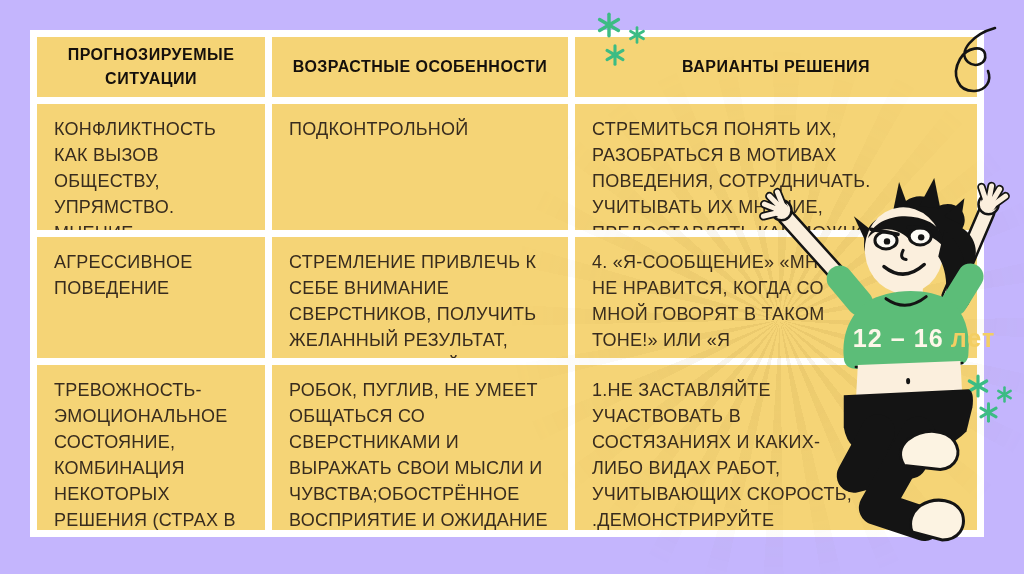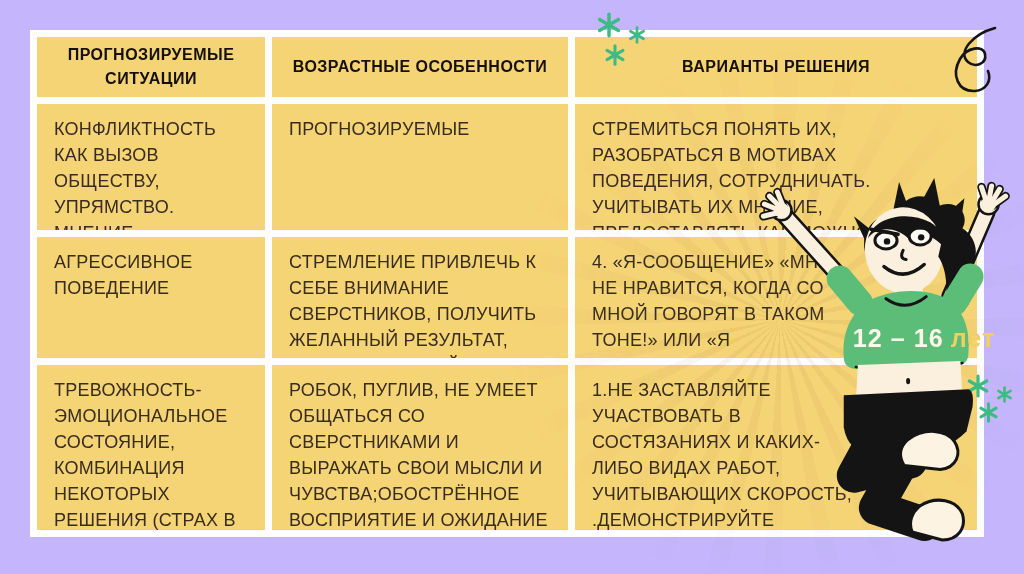--- a/index.html
+++ b/index.html
@@ -47,21 +47,21 @@
 <div class="stage">
 
   <div class="sunburst"></div>
 
   <div class="grid">
     <div class="cell head">ПРОГНОЗИРУЕМЫЕ СИТУАЦИИ</div>
     <div class="cell head">ВОЗРАСТНЫЕ ОСОБЕННОСТИ</div>
     <div class="cell head">ВАРИАНТЫ РЕШЕНИЯ</div>
 
     <div class="cell">КОНФЛИКТНОСТЬ КАК ВЫЗОВ ОБЩЕСТВУ, УПРЯМСТВО. МНЕНИЕ СВЕРСТНИКОВ ВЫШЕ МНЕНИЯ ВЗРОСЛЫХ</div>
-    <div class="cell">ПРОГНОЗИРУЕМЫЕ</div>
+    <div class="cell">ПОДКОНТРОЛЬНОЙ</div>
     <div class="cell">СТРЕМИТЬСЯ ПОНЯТЬ ИХ, РАЗОБРАТЬСЯ В МОТИВАХ ПОВЕДЕНИЯ, СОТРУДНИЧАТЬ. УЧИТЫВАТЬ ИХ МНЕНИЕ, ПРЕДОСТАВЛЯТЬ КАК МОЖНО БОЛЬШЕ ПОДКОНТРОЛЬНОЙ САМОСТОЯТЕЛЬНОСТИ</div>
 
     <div class="cell">АГРЕССИВНОЕ ПОВЕДЕНИЕ</div>
     <div class="cell">СТРЕМЛЕНИЕ ПРИВЛЕЧЬ К СЕБЕ ВНИМАНИЕ СВЕРСТНИКОВ, ПОЛУЧИТЬ ЖЕЛАННЫЙ РЕЗУЛЬТАТ, ЗАНЯТЬ ВЫСОКИЙ УРОВЕНЬ В ИЕРАРХИИ КОЛЛЕКТИВА; ЗАЩИТА И МЕСТЬ; ОБИДА</div>
     <div class="cell pad-r2">4. «Я-СООБЩЕНИЕ» «МНЕ НЕ НРАВИТСЯ, КОГДА СО МНОЙ ГОВОРЯТ В ТАКОМ ТОНЕ!» ИЛИ «Я НАПРЯГАЮСЬ, КОГДА КТО-ТО ГРОМКО КРИЧИТ»</div>
 
     <div class="cell">ТРЕВОЖНОСТЬ-ЭМОЦИОНАЛЬНОЕ СОСТОЯНИЕ, КОМБИНАЦИЯ НЕКОТОРЫХ РЕШЕНИЯ (СТРАХ В ТОМ ЧИСЛЕ), СОЦИАЛЬНОЕ ПРОЯВЛЕНИЕ ТРЕВОЖНОСТИ-ЗАСТЕНЧИВОСТЬ.</div>
     <div class="cell">РОБОК, ПУГЛИВ, НЕ УМЕЕТ ОБЩАТЬСЯ СО СВЕРСТНИКАМИ И ВЫРАЖАТЬ СВОИ МЫСЛИ И ЧУВСТВА;ОБОСТРЁННОЕ ВОСПРИЯТИЕ И ОЖИДАНИЕ ОЦЕНКИ.</div>
     <div class="cell pad-r3">1.НЕ ЗАСТАВЛЯЙТЕ УЧАСТВОВАТЬ В СОСТЯЗАНИЯХ И КАКИХ-ЛИБО ВИДАХ РАБОТ, УЧИТЫВАЮЩИХ СКОРОСТЬ;
 .ДЕМОНСТРИРУЙТЕ ОБРАЗЦЫ УВЕРЕННОГО ПОВЕДЕНИЯ, БУДЬТЕ ВО ВСЁМ ПРИМЕРОМ ЕМУ.</div>

